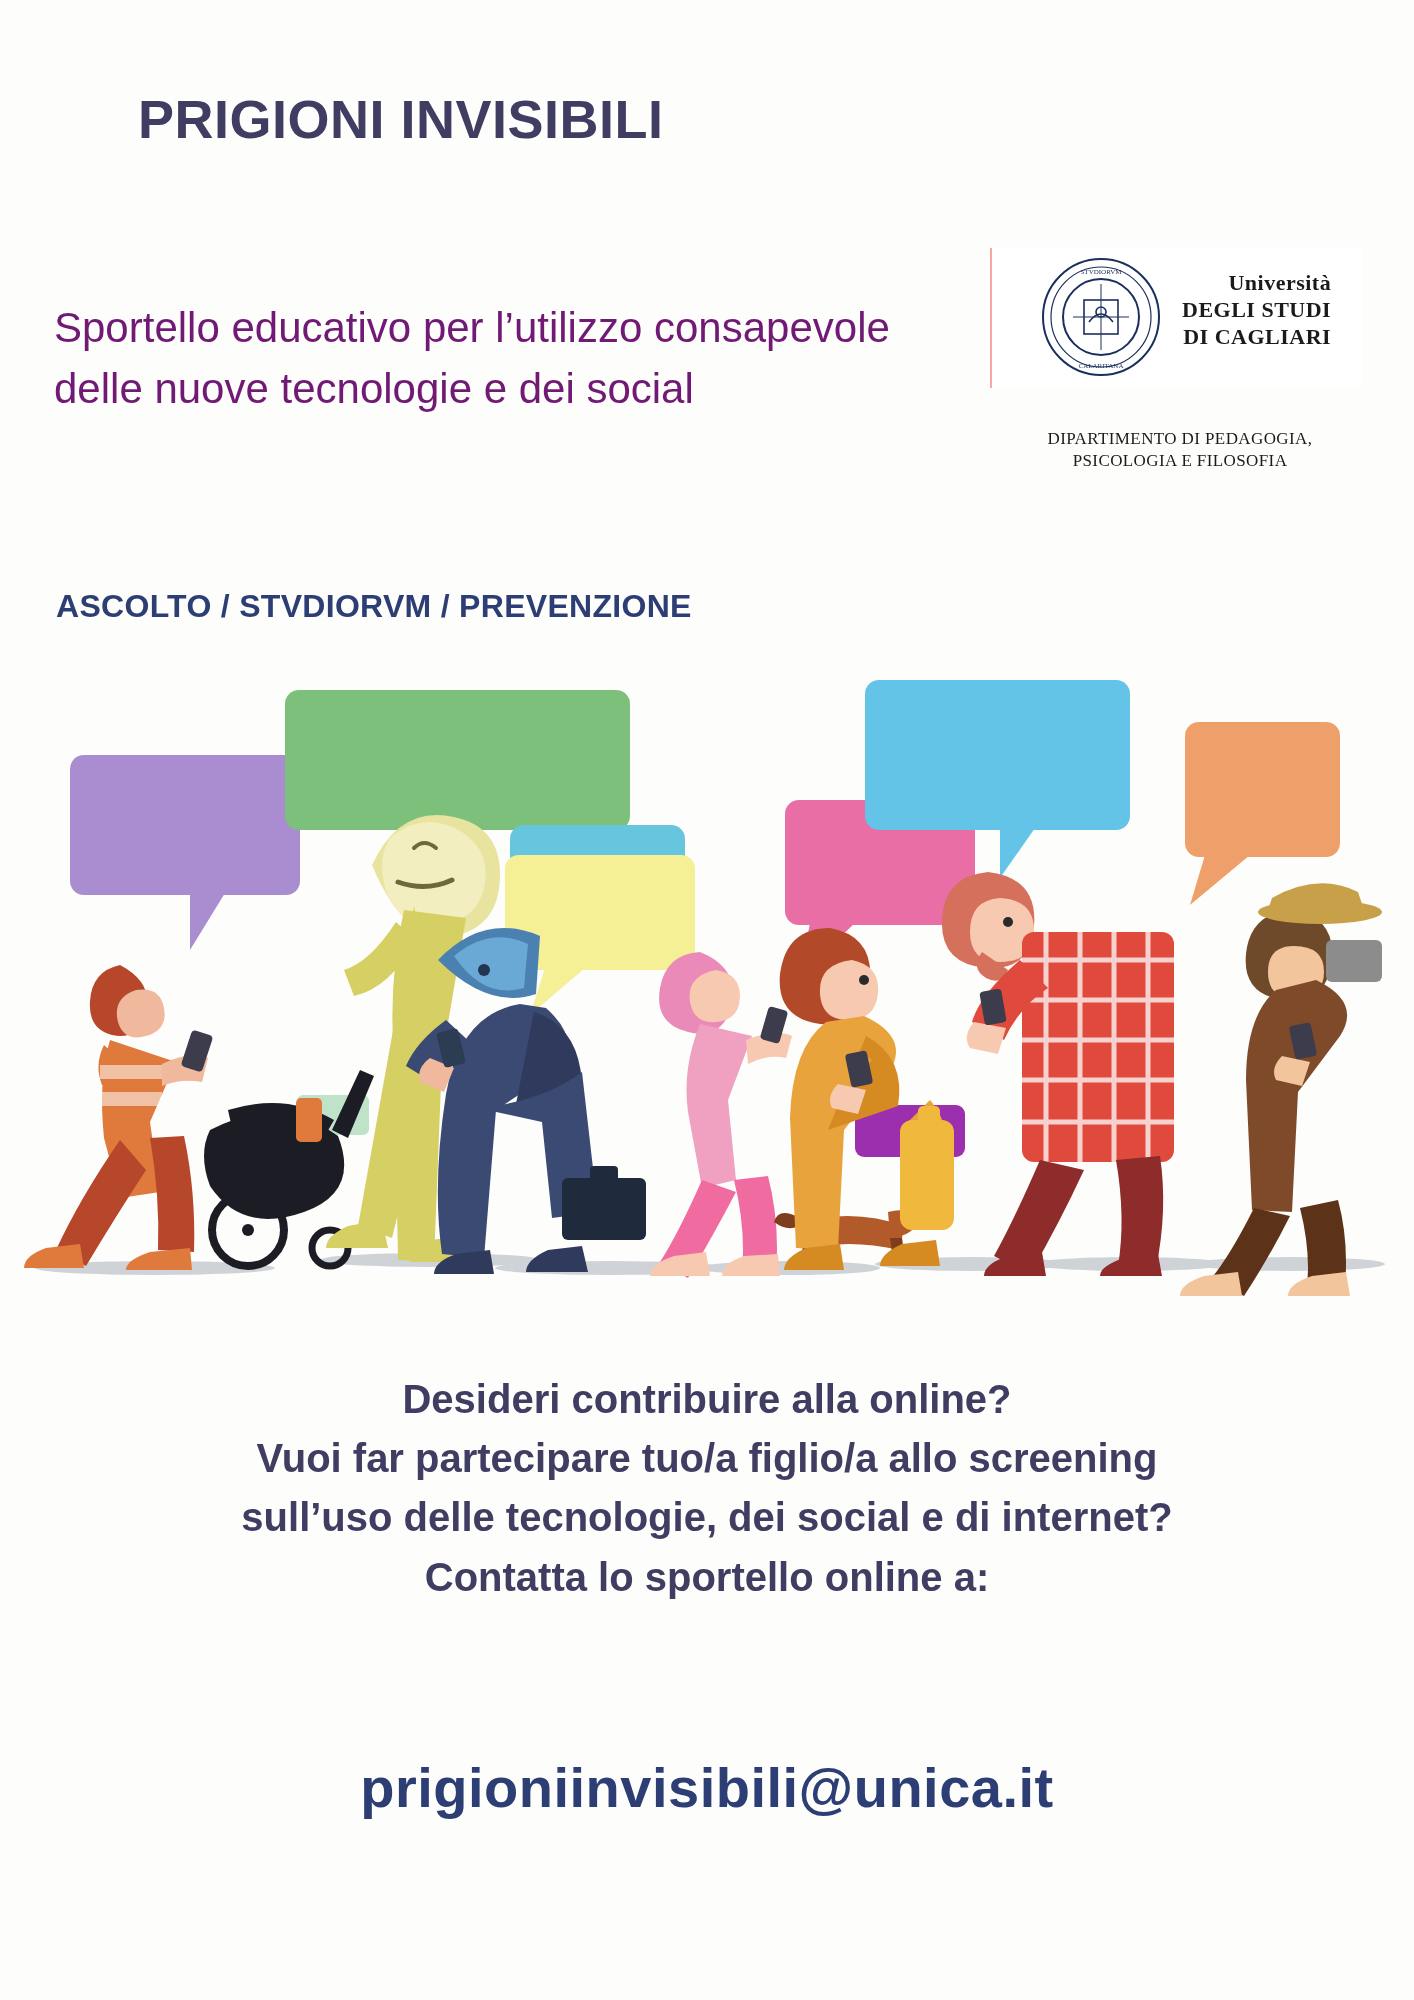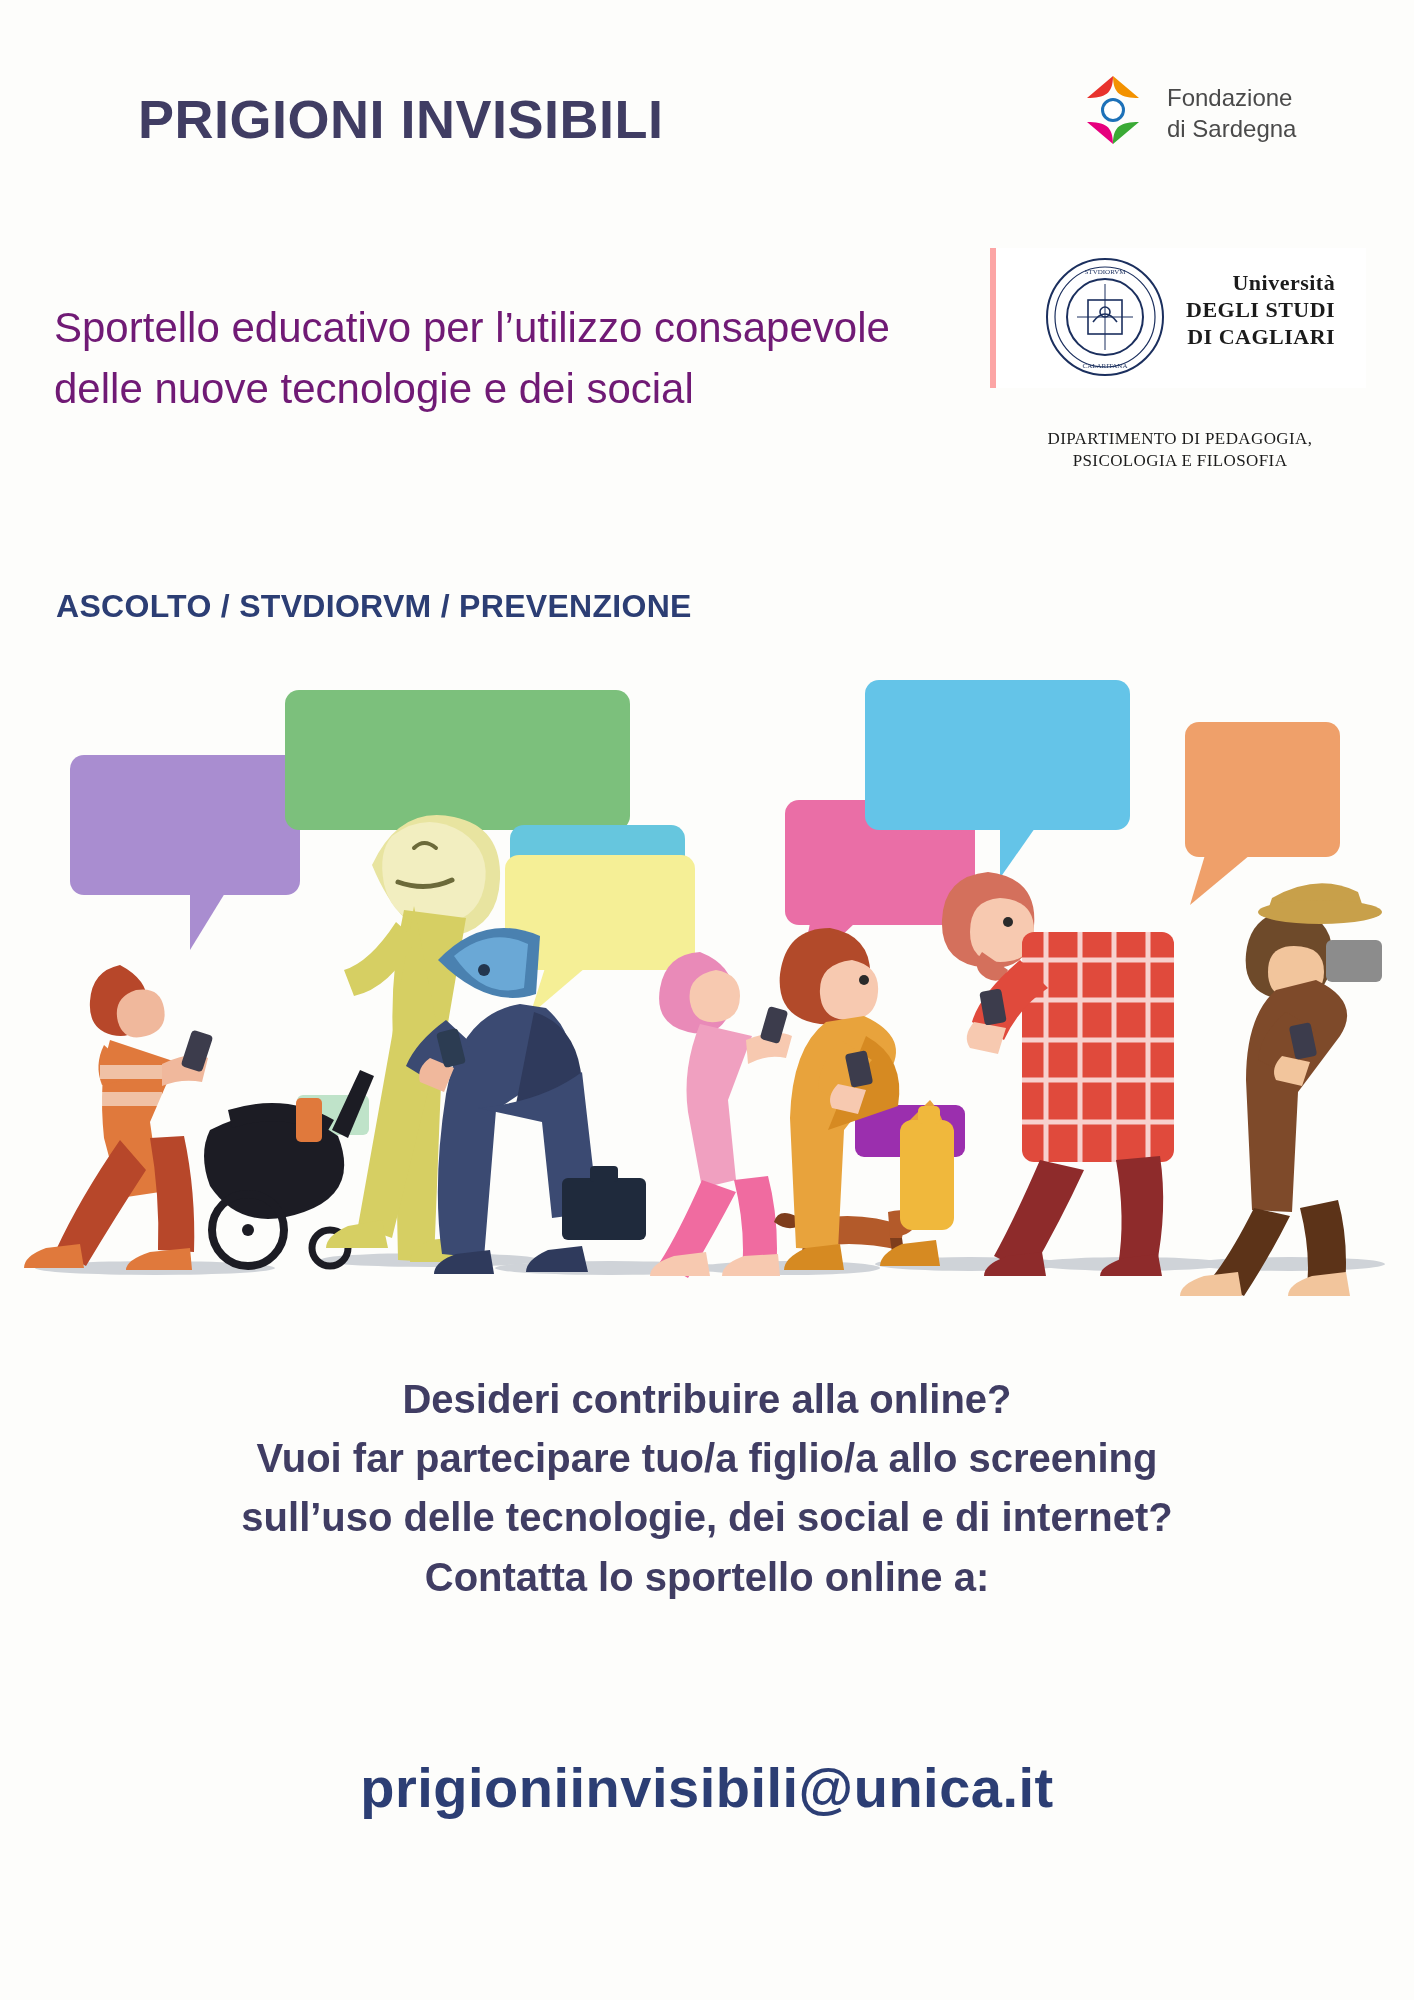--- a/index.html
+++ b/index.html
@@ -89,21 +89,21 @@
   }
 
   
   .unica {
     position: absolute;
     left: 990px;
     top: 248px;
     width: 370px;
     height: 140px;
     background: #ffffff;
-    border-left: 6px solid #fca5a5;
+    border-left: 2px solid #fca5a5;
   }
   .unica-seal {
     position: absolute;
     left: 48px;
     top: 8px;
     width: 122px;
     height: 122px;
   }
   .unica-name {
     position: absolute;
@@ -173,36 +173,20 @@
 <div class="poster">
 
   <div class="header">
 
     <div class="title">PRIGIONI INVISIBILI</div>
 
     <div class="subtitle">Sportello educativo per l’utilizzo consapevole delle nuove tecnologie e dei social</div>
 
     <div class="tagline">ASCOLTO / STVDIORVM / PREVENZIONE</div>
 
-    <div class="fondazione">
-      <div class="fond-mark">
-        <svg width="76" height="76" viewBox="0 0 76 76" xmlns="http://www.w3.org/2000/svg">
-          <path d="M38 4 C38 22, 30 26, 12 26 C30 26, 38 30, 38 48 C38 30, 30 26, 12 26 Z" fill="#e8322c"></path>
-          <path d="M38 4 C38 22, 46 26, 64 26 C46 26, 38 30, 38 48 C38 30, 46 26, 64 26 Z" fill="#f39200"></path>
-          <path d="M38 72 C38 54, 30 50, 12 50 C30 50, 38 46, 38 28 C38 46, 30 50, 12 50 Z" fill="#e6007e"></path>
-          <path d="M38 72 C38 54, 46 50, 64 50 C46 50, 38 46, 38 28 C38 46, 46 50, 64 50 Z" fill="#3aaa35"></path>
-          <circle cx="38" cy="38" r="11" fill="#ffffff"></circle>
-          <circle cx="38" cy="38" r="10.5" fill="none" stroke="#1d71b8" stroke-width="3"></circle>
-        </svg>
-      </div>
-      <div class="fond-text">
-        <div>Fondazione</div>
-        <div>di Sardegna</div>
-      </div>
-    </div>
 
     <div class="unica">
       <div class="unica-seal">
         <svg width="122" height="122" viewBox="0 0 122 122" xmlns="http://www.w3.org/2000/svg">
           <circle cx="61" cy="61" r="58" fill="none" stroke="#1b2f5e" stroke-width="2"></circle>
           <circle cx="61" cy="61" r="50" fill="none" stroke="#1b2f5e" stroke-width="1.2"></circle>
           <circle cx="61" cy="61" r="38" fill="none" stroke="#1b2f5e" stroke-width="2"></circle>
           <path d="M61 28 L61 94 M33 61 L89 61" stroke="#1b2f5e" stroke-width="1"></path>
           <rect x="44" y="44" width="34" height="34" fill="none" stroke="#1b2f5e" stroke-width="1.6"></rect>
           <path d="M49 66 q12 -16 24 0" fill="none" stroke="#1b2f5e" stroke-width="1.6"></path>

